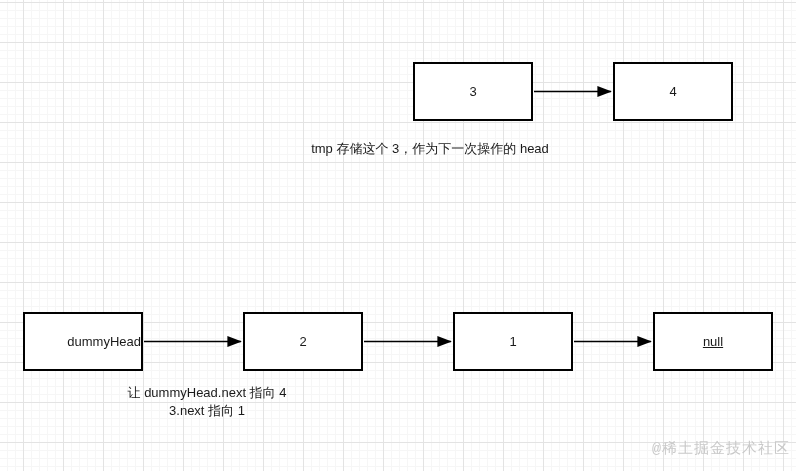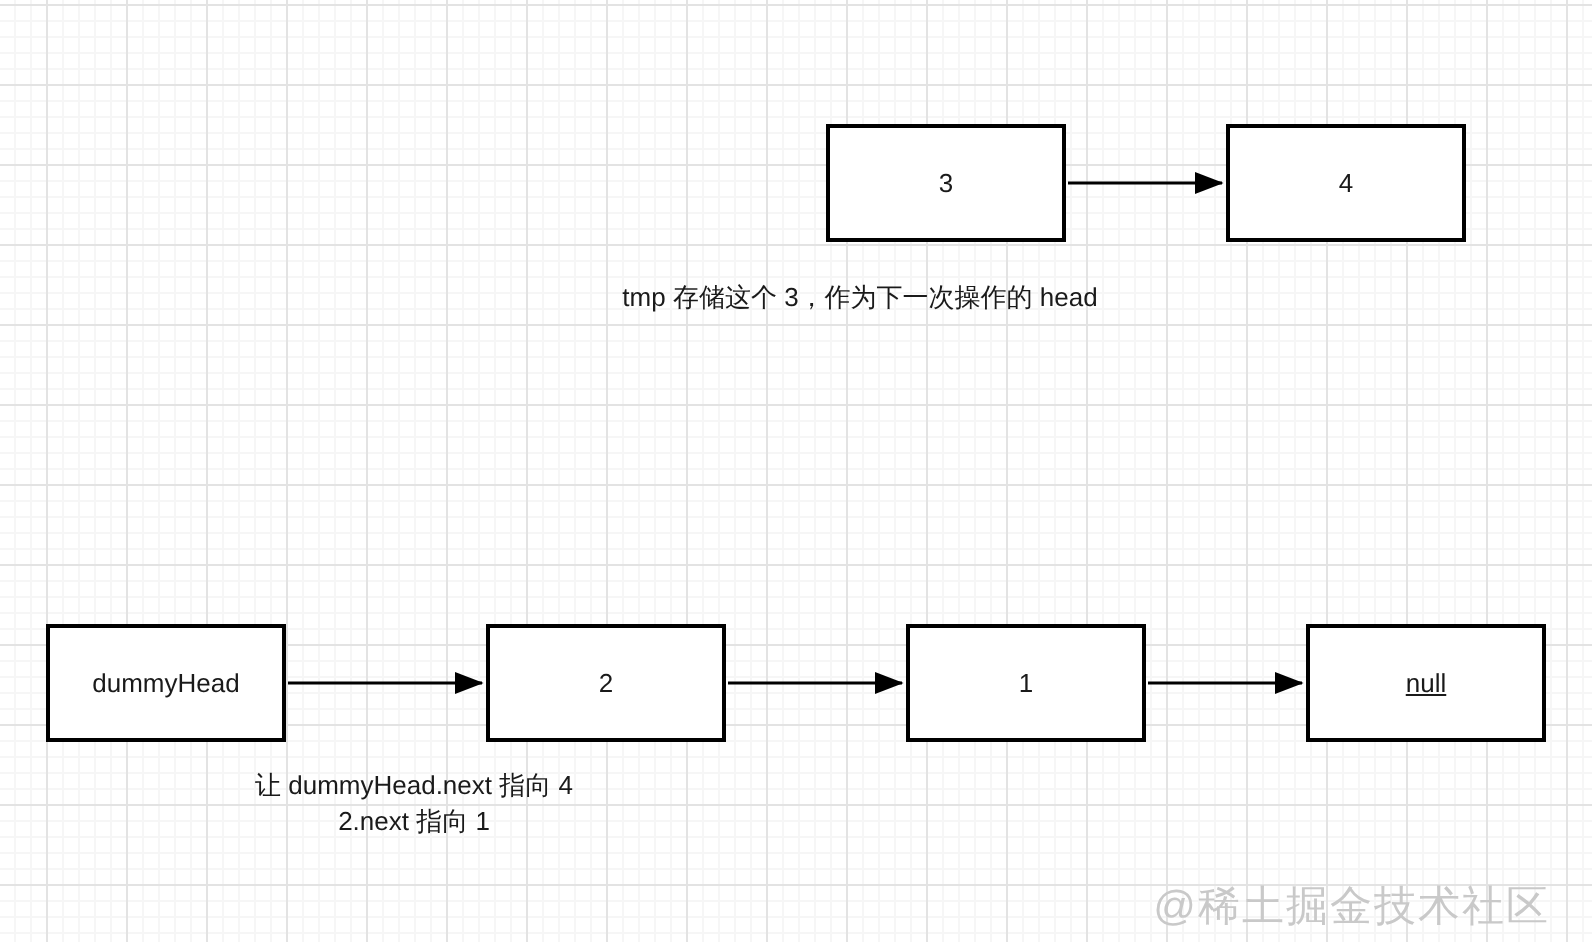--- a/index.html
+++ b/index.html
@@ -37,37 +37,38 @@
     text-align: center;
     line-height: 18px;
     z-index: 2;
     white-space: nowrap;
   }
   #caption-top  { left: 280px; top: 140px; width: 300px; }
   #caption-bottom { left: 107px; top: 384px; width: 200px; }
 
   #node-3        { left: 413px; top: 62px;  }
   #node-4        { left: 613px; top: 62px;  }
-  #node-dummy    { left: 23px;  top: 312px; }
+  #node-dummy    { left: 23px;  top: 312px; justify-content: flex-end; }
   #node-2        { left: 243px; top: 312px; }
   #node-1        { left: 453px; top: 312px; }
   #node-null     { left: 653px; top: 312px; text-decoration: underline; }
 
   .arrow-layer {
     position: absolute; left: 0; top: 0;
     width: 796px; height: 471px;
     z-index: 1;
   }
   .watermark {
     position: absolute;
-    right: 21px; top: 439px;
-    font-size: 21px;
+    right: 6px; top: 439px;
+    font-size: 15px;
     color: #c9c9c9;
     letter-spacing: 1px;
     z-index: 3;
+    font-family: Liberation Mono, monospace;
   }
 </style>
 </head>
 <body>
 
 <div class="canvas">
 
   <svg class="arrow-layer" width="796" height="471" viewBox="0 0 796 471" xmlns="http://www.w3.org/2000/svg">
     <defs>
       <marker id="ah" markerWidth="10" markerHeight="10" refX="8.5" refY="4" orient="auto">
@@ -99,18 +100,18 @@
   </div>
   <div class="node" id="node-1">
     <span>1</span>
   </div>
   <div class="node" id="node-null">
     <span>null</span>
   </div>
 
   <div class="caption" id="caption-bottom">
     <div>让 dummyHead.next 指向 4</div>
-    <div>2.next 指向 1</div>
+    <div>3.next 指向 1</div>
   </div>
 
   <div class="watermark">@稀土掘金技术社区</div>
 
 </div>
 
 </body></html>

